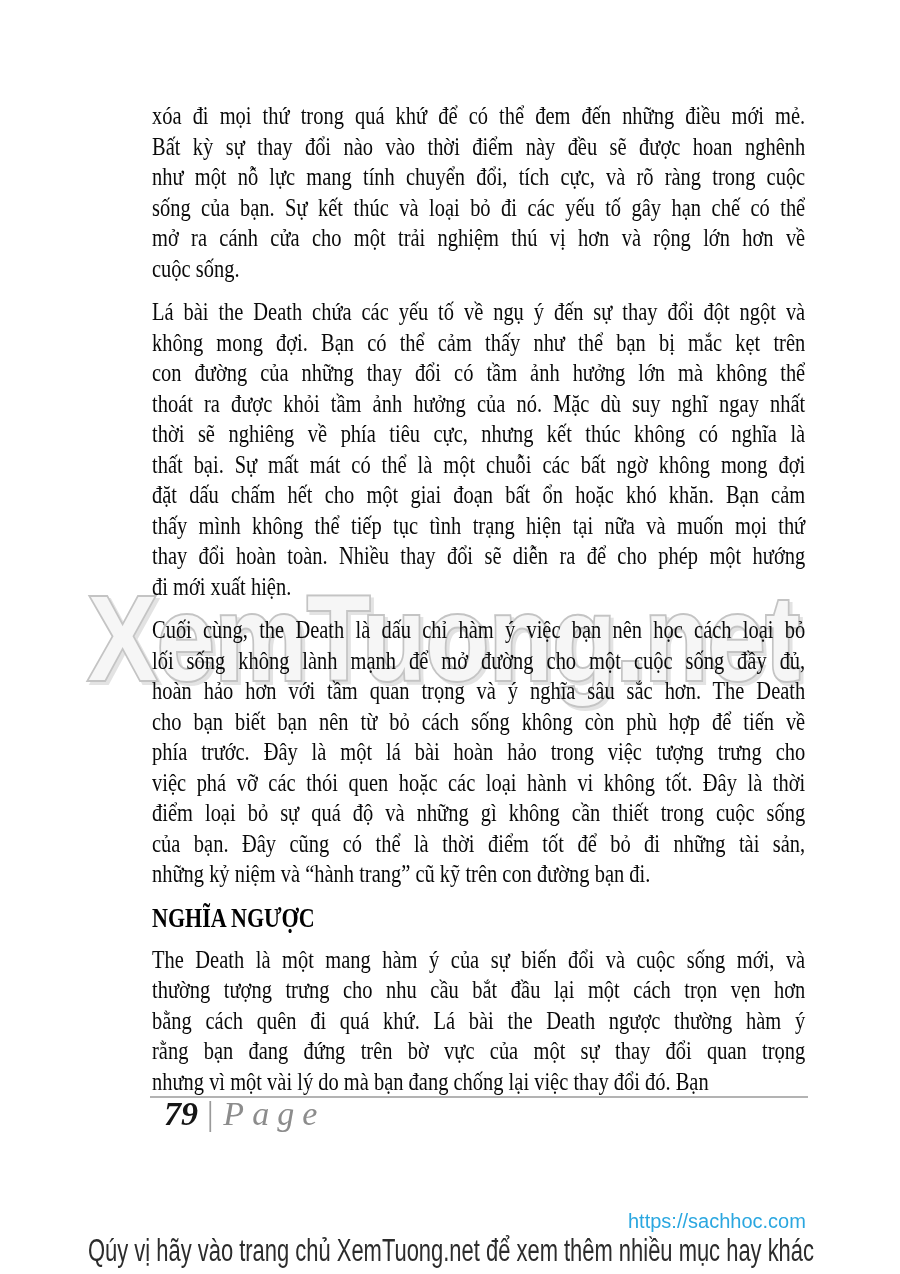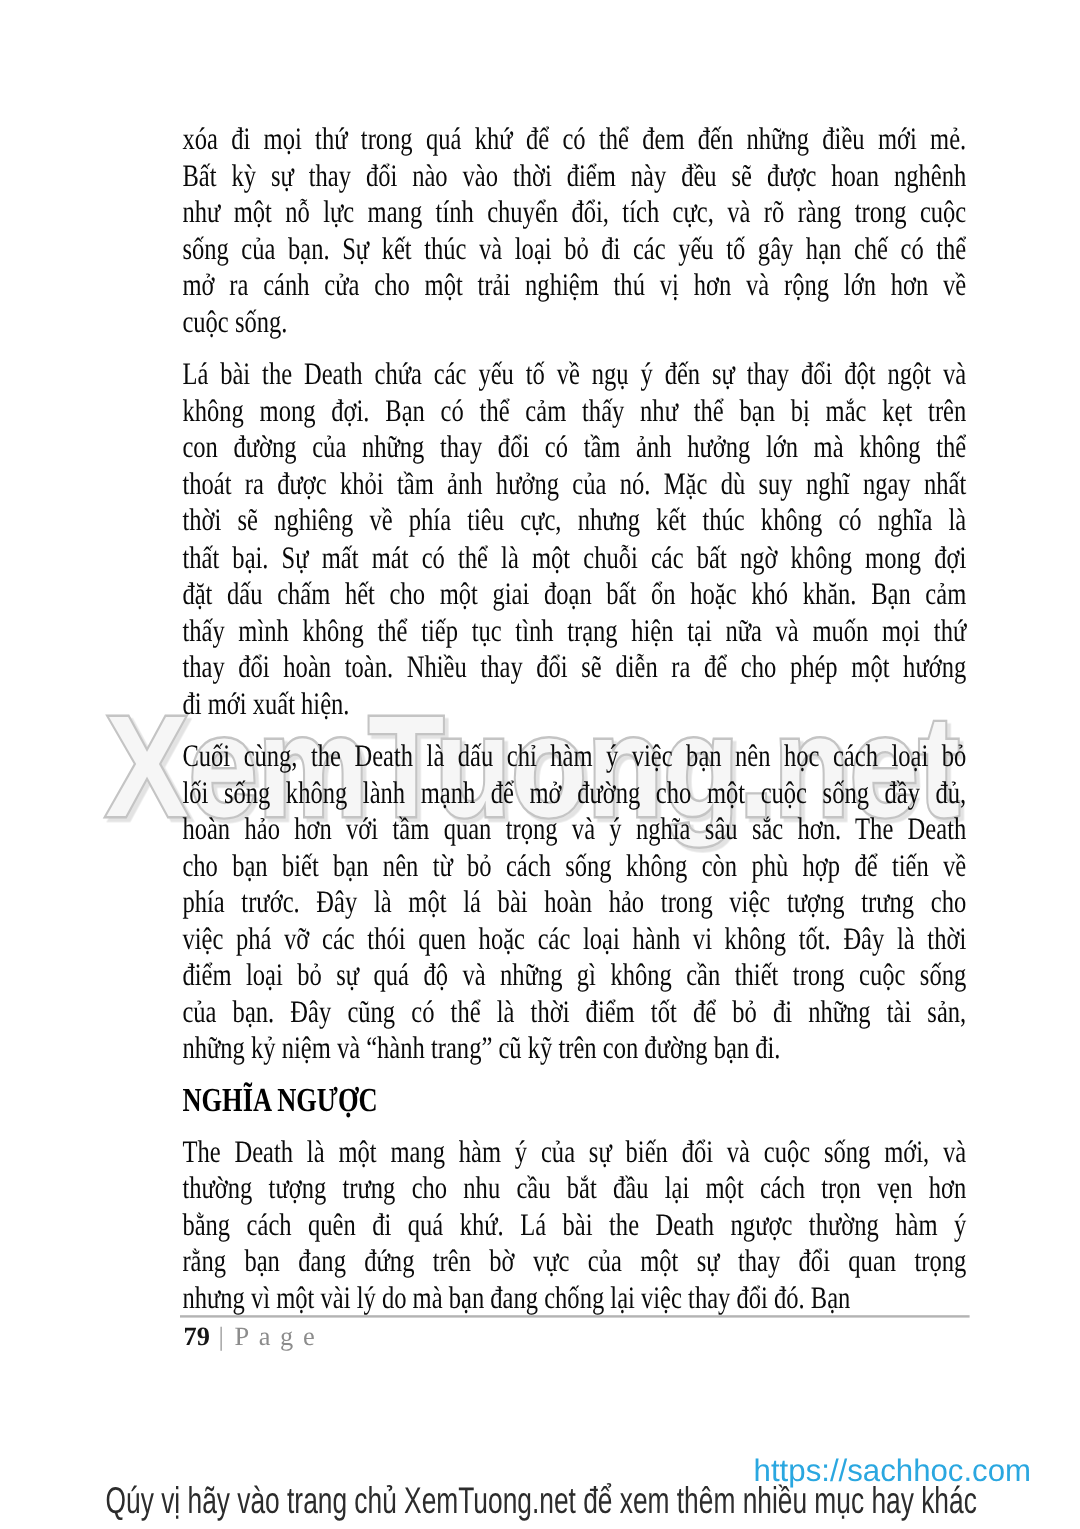--- a/index.html
+++ b/index.html
@@ -25,30 +25,31 @@
   .line.last { text-align-last:left; }
   .heading {
     margin:0 0 12px 0; font-size:28px; line-height:30px;
     font-weight:bold; color:#000;
   }
   .footer-rule {
     position:absolute; left:150px; top:1096px; width:658px; height:2px;
     background:#b3b3b3; z-index:2;
   }
   .page-footer {
-    position:absolute; left:153px; top:1100px; z-index:2;
-    font-family:"Liberation Serif", serif; font-size:22px; line-height:28px;
+    position:absolute; left:164px; top:1100px; z-index:2;
+    font-family:"Liberation Serif", serif; font-size:34px; line-height:28px;
     white-space:nowrap;
+    font-style:italic;
   }
   .page-num { font-weight:bold; color:#161616; }
   .page-sep { color:#9a9a9a; margin:0 9px 0 7px; font-weight:normal; }
   .page-label { color:#8c8c8c; letter-spacing:8px; }
   .promo-link {
     position:absolute; left:628px; top:1210px; z-index:2;
-    font-family:"Liberation Sans", sans-serif; font-size:26px;
+    font-family:"Liberation Sans", sans-serif; font-size:20px;
     color:#2aa7e0; text-decoration:none; white-space:nowrap;
   }
   .promo-svg { position:absolute; left:84px; top:1226px; z-index:2; }
 </style>
 </head>
 <body>
 
 <div class="page">
 
   <svg class="watermark-svg" width="736" height="162" viewBox="0 0 736 162">

